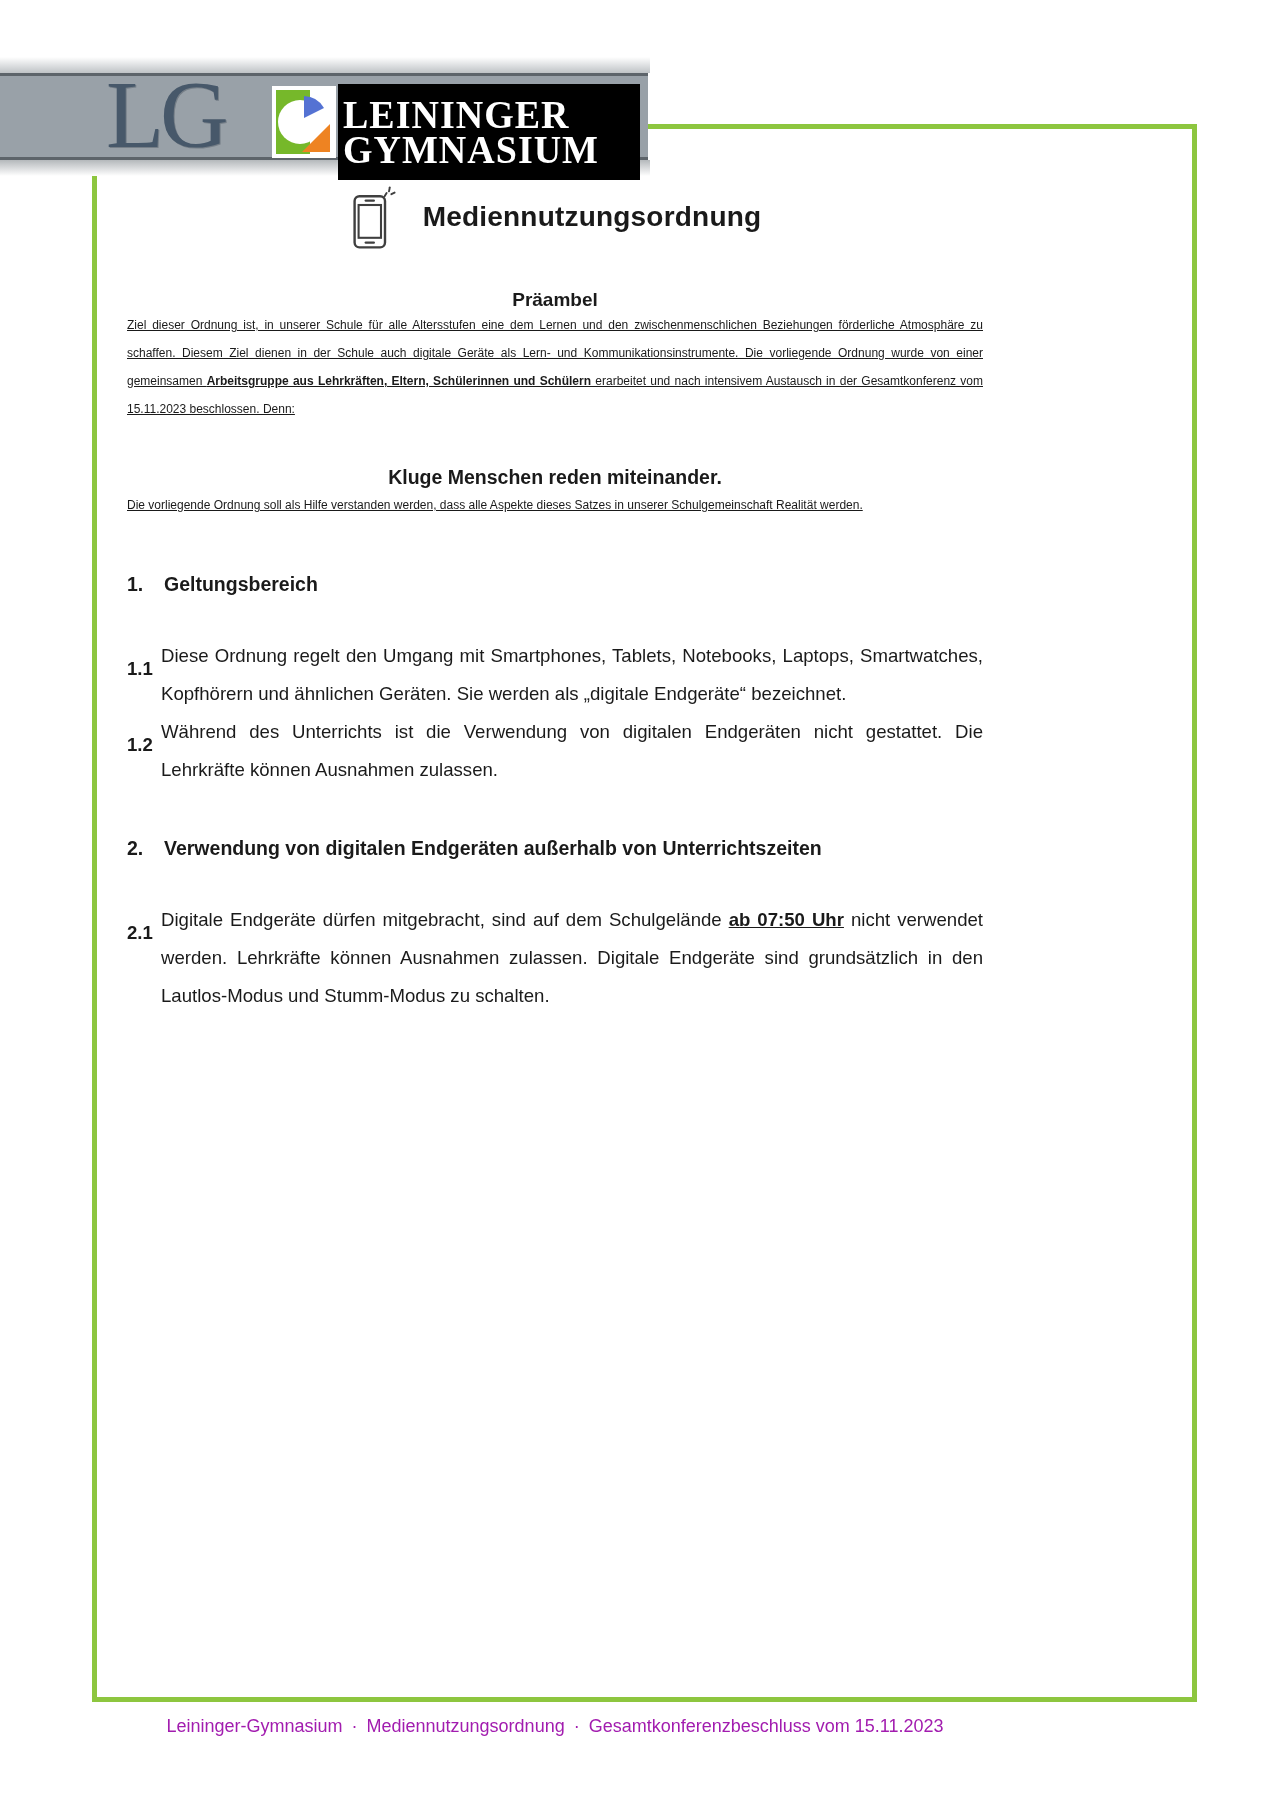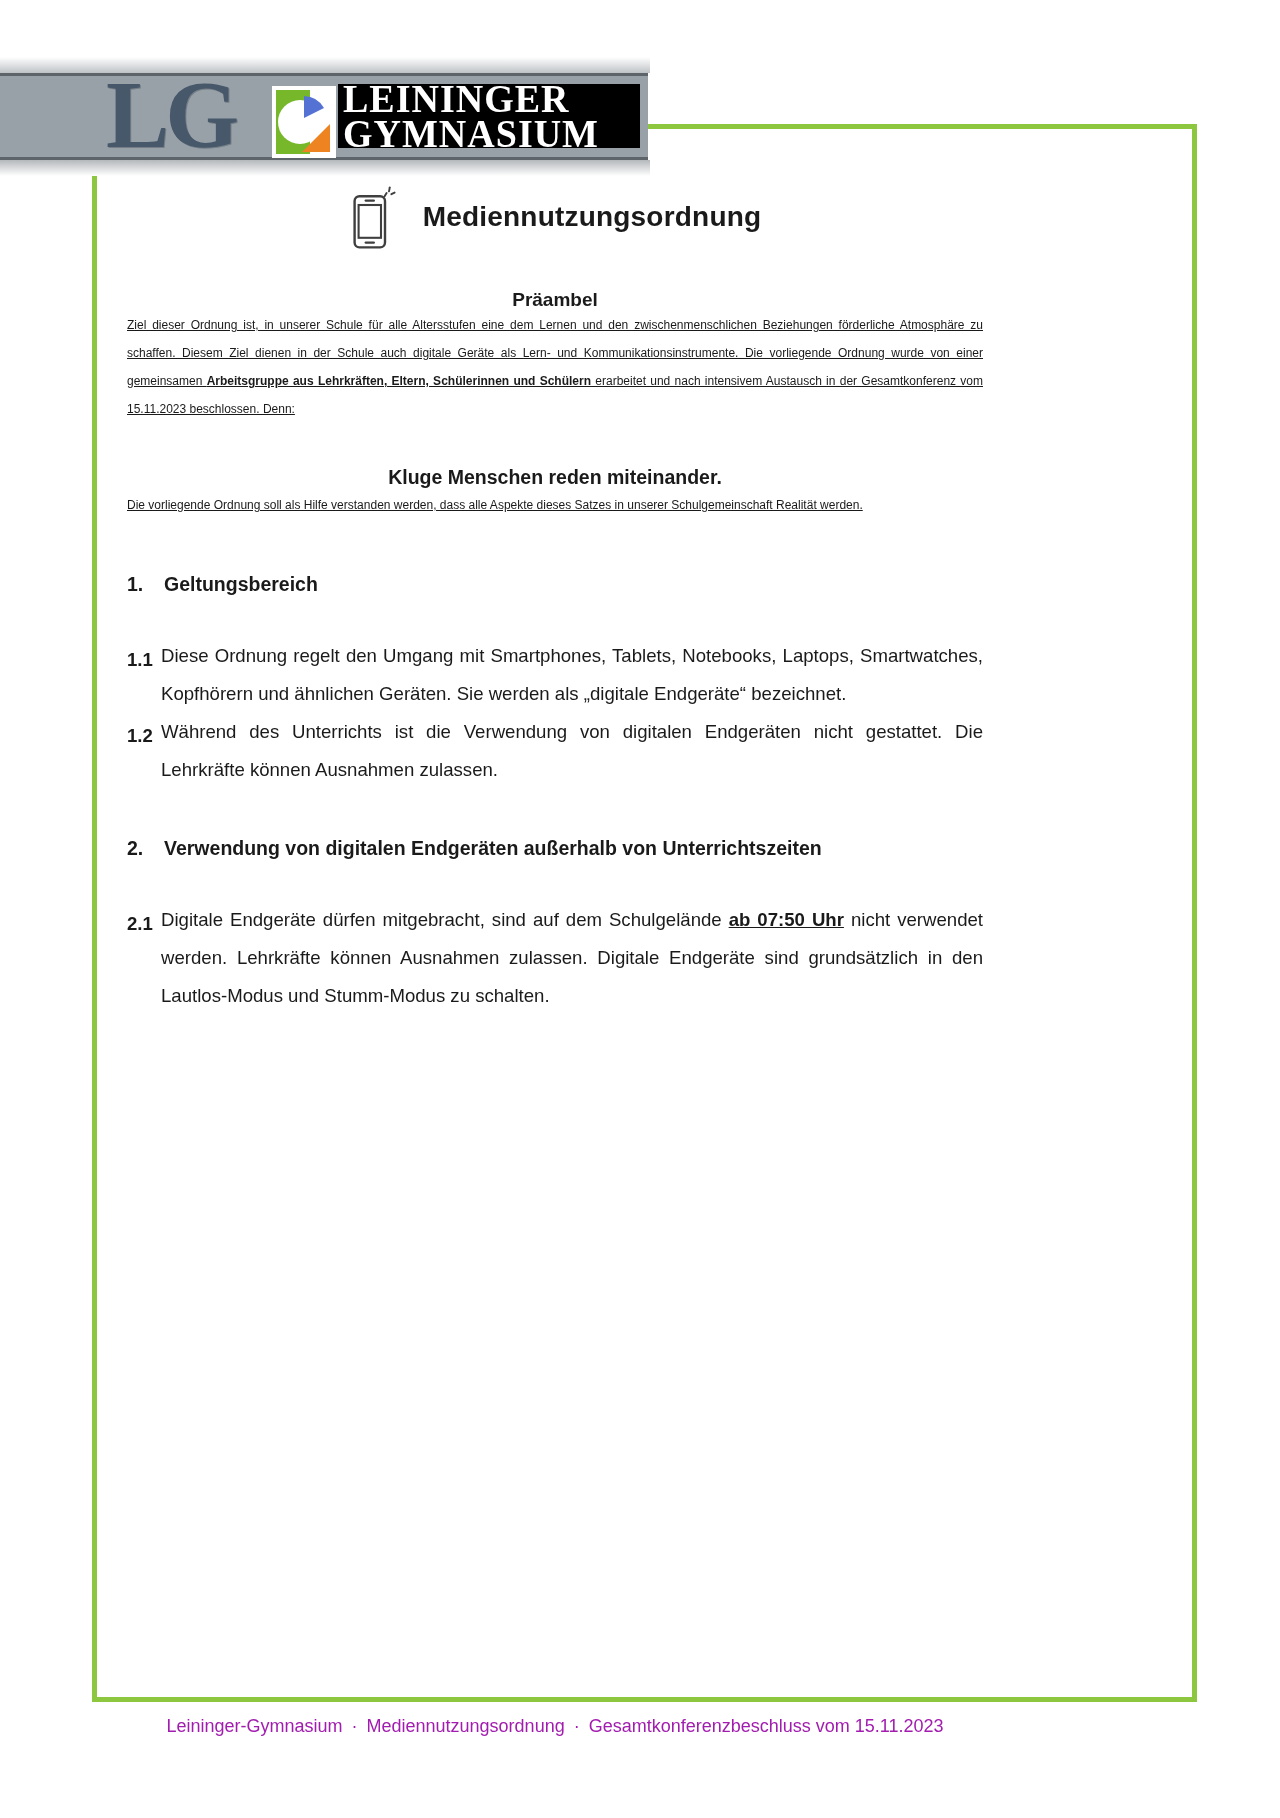--- a/index.html
+++ b/index.html
@@ -9,25 +9,25 @@
   }
   
   .shadow-top{position:absolute;left:0;top:57px;width:650px;height:16px;
     background:linear-gradient(to bottom,#ffffff,#bfc3c6);z-index:4;}
   .shadow-bottom{position:absolute;left:0;top:160px;width:650px;height:16px;
     background:linear-gradient(to bottom,#b4b8bb,#ffffff);z-index:4;}
   .header-band{position:absolute;left:0;top:73px;width:648px;height:87px;
     background:#99a1a8;border-top:3px solid #5d646a;border-bottom:3px solid #5d646a;
     box-sizing:border-box;z-index:5;}
   .lg-monogram{position:absolute;left:106px;top:73px;height:87px;line-height:84px;
-    font-family:"Liberation Serif", serif;font-weight:bold;font-size:95px;
+    font-family:"Liberation Serif", serif;font-weight:normal;font-size:95px;
     letter-spacing:-4px;color:#47586a;z-index:6;text-shadow:1px 1px 0 #767f88;}
   .logo-card{position:absolute;left:272px;top:86px;width:64px;height:72px;
     background:#ffffff;z-index:6;display:flex;align-items:center;justify-content:center;}
-  .name-box{position:absolute;left:338px;top:84px;width:302px;height:64px;
+  .name-box{position:absolute;left:338px;top:84px;width:302px;height:96px;
     background:#000000;z-index:6;color:#ffffff;overflow:hidden;
     font-family:"Liberation Serif", serif;font-weight:bold;
     font-size:38px;line-height:35px;letter-spacing:1px;
     display:flex;flex-direction:column;justify-content:center;padding-left:5px;
     box-sizing:border-box;transform-origin:left center;}
   .name-box span{display:block;transform:scaleY(1.08);white-space:nowrap;}
   
   .doc-frame{position:absolute;left:92px;top:124px;width:1105px;height:1578px;
     box-sizing:border-box;border:5px solid #8dc63f;background:#ffffff;z-index:1;}
   .page-content{position:absolute;left:127px;top:129px;width:856px;z-index:2;}
@@ -39,21 +39,21 @@
   p.body{font-size:12px;line-height:28px;text-align:justify;margin:0;text-decoration:underline;}
   .para1{margin-top:30px;}
   .motto{margin-top:40px;text-align:center;font-weight:bold;font-size:19.5px;line-height:28px;}
   .para2{margin-top:56px;}
   .sec-heading{display:flex;font-size:19.5px;font-weight:bold;line-height:26px;}
   .sec-heading .sec-num{width:37px;flex:0 0 auto;}
   .sec1{margin-top:52px;}
   .sec2{margin-top:46px;}
   .rules{margin-top:40px;}
   .rule-item{position:relative;padding-left:34px;font-size:18.6px;line-height:38px;text-align:justify;}
-  .rule-num{position:absolute;left:0;top:4px;font-weight:bold;}
+  .rule-num{position:absolute;left:0;top:13px;font-weight:bold;}
   .rule-emph{font-weight:bold;text-decoration:underline;}
   
   .page-footer{position:absolute;left:127px;top:1716px;width:856px;text-align:center;
     color:#a21caf;font-size:18px;z-index:2;}
   .page-footer .dot{display:inline-block;margin:0 9px;}
 </style>
 </head>
 <body>
 
 <div class="shadow-top"></div>

